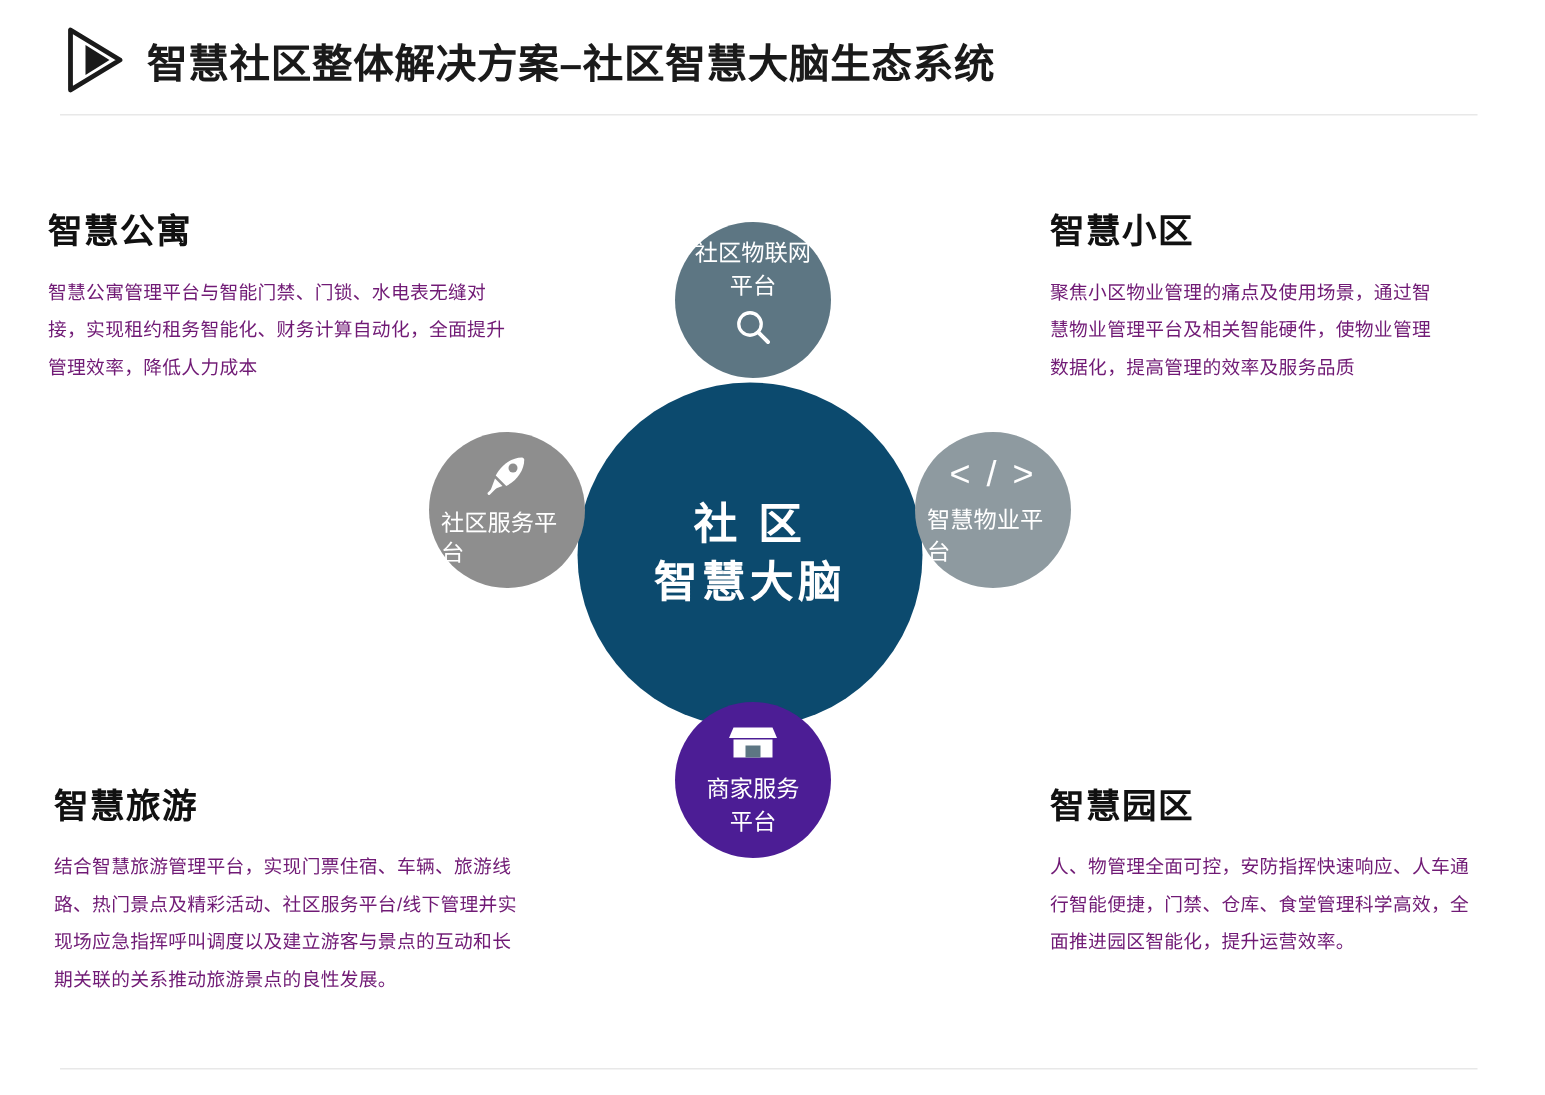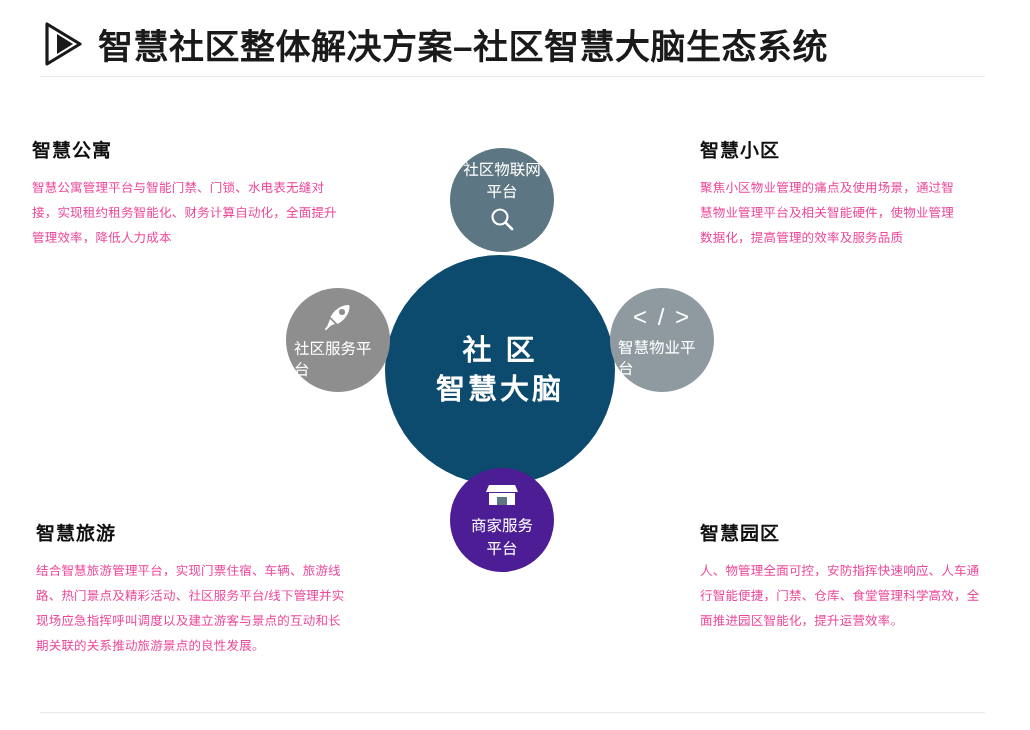--- a/index.html
+++ b/index.html
@@ -26,21 +26,21 @@
     gap: 14px;
   }
   .logo-mark {
     width: 40px;
     height: 44px;
     position: relative;
     flex: 0 0 auto;
   }
   .logo-mark svg { display: block; }
   .header-title {
-    font-size: 35px;
+    font-size: 27px;
     font-weight: bold;
     letter-spacing: 0.5px;
     color: #1a1a1a;
     white-space: nowrap;
   }
   .header-rule {
     position: absolute;
     left: 40px;
     top: 76px;
     width: 945px;
@@ -134,30 +134,30 @@
     top: 338px;
     width: 104px;
     height: 104px;
     background: #4c1d95;
   }
   .sat-bottom .sat-label { margin-top: 2px; }
 
   
   .block { position: absolute; }
   .block-title {
-    font-size: 19px;
+    font-size: 23px;
     font-weight: bold;
     color: #111111;
     margin: 0 0 14px 0;
     letter-spacing: 1px;
   }
   .block-body {
     font-size: 12.5px;
     line-height: 2.0;
-    color: #ec4899;
+    color: #701a75;
     margin: 0;
     letter-spacing: 0.2px;
   }
 
   .block-apartment { left: 32px; top: 135px; width: 310px; }
   .block-community { left: 700px; top: 135px; width: 265px; }
   .block-tourism   { left: 36px; top: 518px; width: 310px; }
   .block-park      { left: 700px; top: 518px; width: 280px; }
 </style>
 </head>

